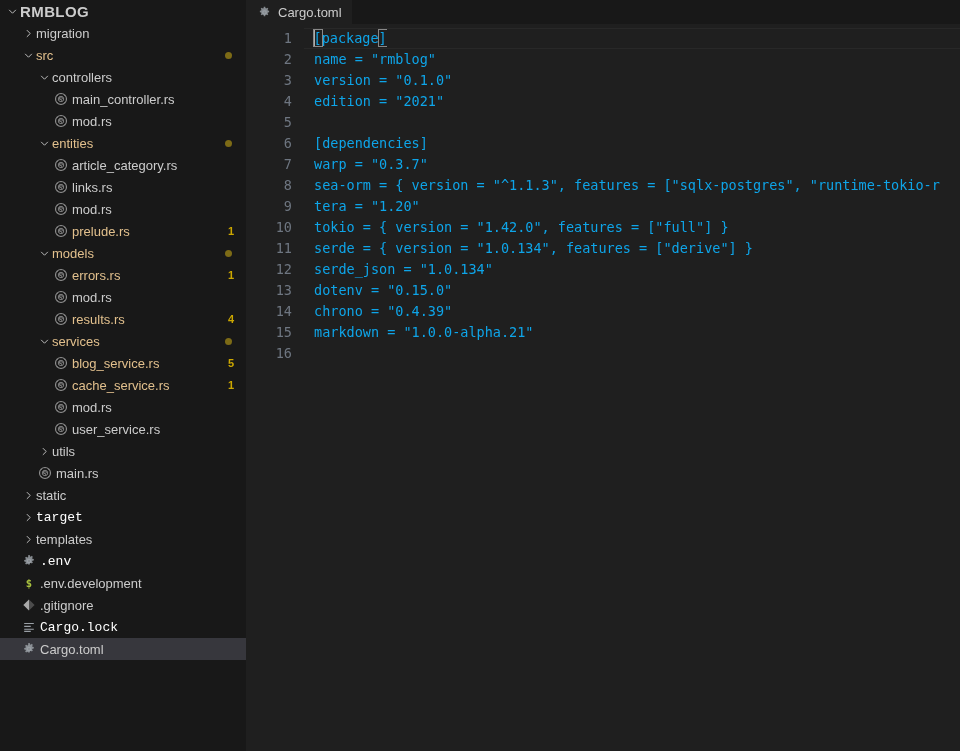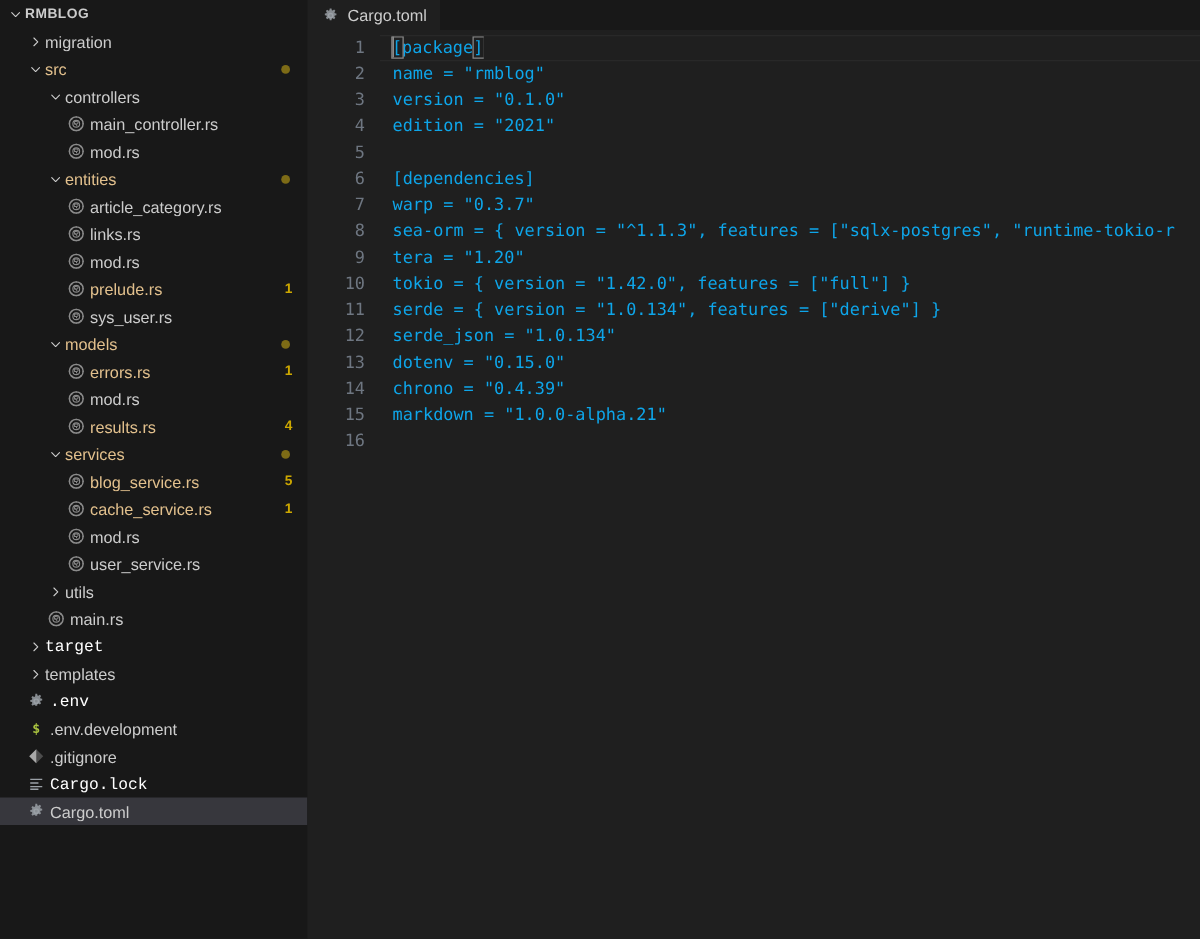--- a/index.html
+++ b/index.html
@@ -27,21 +27,21 @@
     width:16px;flex:0 0 16px;display:flex;align-items:center;justify-content:center;
     color:#cccccc;
   }
   .twisty svg{display:block;}
   .ficon{
     width:18px;flex:0 0 18px;display:flex;align-items:center;justify-content:center;
     margin-right:2px;
   }
   .ficon svg{display:block;}
   .label{overflow:hidden;text-overflow:ellipsis;}
-  .row.root .label{font-weight:bold;font-size:11px;letter-spacing:.4px;color:#cccccc;}
+  .row.root .label{font-weight:bold;font-size:15px;letter-spacing:.4px;color:#cccccc;}
   .row.folder .label{color:#cccccc;}
   .row.mod .label{color:#e2c08d;}
   .row.dim .label{color:#ffffff;font-family:Liberation Mono, monospace;}
   .row.dim .ficon svg{opacity:.55;}
   .badge{
     position:absolute;right:12px;font-size:11px;font-weight:bold;
     color:#cca700;
   }
   .dot{
     position:absolute;right:14px;width:7px;height:7px;border-radius:50%;
@@ -206,32 +206,20 @@
             <svg width="14" height="14" viewBox="0 0 16 16" style="opacity:1">
               <circle cx="8" cy="8" r="6.3" fill="none" stroke="#8b8b8b" stroke-width="1.3"></circle>
               <circle cx="8" cy="8" r="3.1" fill="none" stroke="#8b8b8b" stroke-width="1"></circle>
               <path d="M8 1.2v1.3M8 13.5v1.3M1.2 8h1.3M13.5 8h1.3M3.4 3.4l.9.9M11.7 11.7l.9.9M12.6 3.4l-.9.9M4.3 11.7l-.9.9" stroke="#8b8b8b" stroke-width="1"></path>
               <path d="M6.3 6h2.3a1.1 1.1 0 010 2.2H6.3V6zm0 2.2h1.4l1.1 2" stroke="#8b8b8b" stroke-width=".9" fill="none"></path>
             </svg>
           </span>
           <span class="label">prelude.rs</span>
           <span class="badge">1</span>
         </div>
-        <div class="row">
-          <span style="flex: 0 0 52px;"></span>
-          <span class="ficon">
-            <svg width="14" height="14" viewBox="0 0 16 16" style="opacity:1">
-              <circle cx="8" cy="8" r="6.3" fill="none" stroke="#8b8b8b" stroke-width="1.3"></circle>
-              <circle cx="8" cy="8" r="3.1" fill="none" stroke="#8b8b8b" stroke-width="1"></circle>
-              <path d="M8 1.2v1.3M8 13.5v1.3M1.2 8h1.3M13.5 8h1.3M3.4 3.4l.9.9M11.7 11.7l.9.9M12.6 3.4l-.9.9M4.3 11.7l-.9.9" stroke="#8b8b8b" stroke-width="1"></path>
-              <path d="M6.3 6h2.3a1.1 1.1 0 010 2.2H6.3V6zm0 2.2h1.4l1.1 2" stroke="#8b8b8b" stroke-width=".9" fill="none"></path>
-            </svg>
-          </span>
-          <span class="label">sys_user.rs</span>
-        </div>
         <div class="row folder mod">
           <span style="flex: 0 0 36px;"></span>
           <span class="twisty">
             <svg width="11" height="11" viewBox="0 0 16 16">
               <path d="M3.5 6l4.5 4.5L12.5 6" fill="none" stroke="currentColor" stroke-width="1.3" stroke-linecap="round" stroke-linejoin="round"></path>
             </svg>
           </span>
           <span class="label">models</span>
           <span class="dot"></span>
         </div>
@@ -346,20 +334,29 @@
           <span style="flex: 0 0 36px;"></span>
           <span class="ficon">
             <svg width="14" height="14" viewBox="0 0 16 16" style="opacity:1">
               <circle cx="8" cy="8" r="6.3" fill="none" stroke="#8b8b8b" stroke-width="1.3"></circle>
               <circle cx="8" cy="8" r="3.1" fill="none" stroke="#8b8b8b" stroke-width="1"></circle>
               <path d="M8 1.2v1.3M8 13.5v1.3M1.2 8h1.3M13.5 8h1.3M3.4 3.4l.9.9M11.7 11.7l.9.9M12.6 3.4l-.9.9M4.3 11.7l-.9.9" stroke="#8b8b8b" stroke-width="1"></path>
               <path d="M6.3 6h2.3a1.1 1.1 0 010 2.2H6.3V6zm0 2.2h1.4l1.1 2" stroke="#8b8b8b" stroke-width=".9" fill="none"></path>
             </svg>
           </span>
           <span class="label">main.rs</span>
+        </div>
+        <div class="row folder">
+          <span style="flex: 0 0 20px;"></span>
+          <span class="twisty">
+            <svg width="11" height="11" viewBox="0 0 16 16">
+              <path d="M6 3.5L10.5 8 6 12.5" fill="none" stroke="currentColor" stroke-width="1.3" stroke-linecap="round" stroke-linejoin="round"></path>
+            </svg>
+          </span>
+          <span class="label">static</span>
         </div>
         <div class="row folder dim">
           <span style="flex: 0 0 20px;"></span>
           <span class="twisty">
             <svg width="11" height="11" viewBox="0 0 16 16">
               <path d="M6 3.5L10.5 8 6 12.5" fill="none" stroke="currentColor" stroke-width="1.3" stroke-linecap="round" stroke-linejoin="round"></path>
             </svg>
           </span>
           <span class="label">target</span>
         </div>

